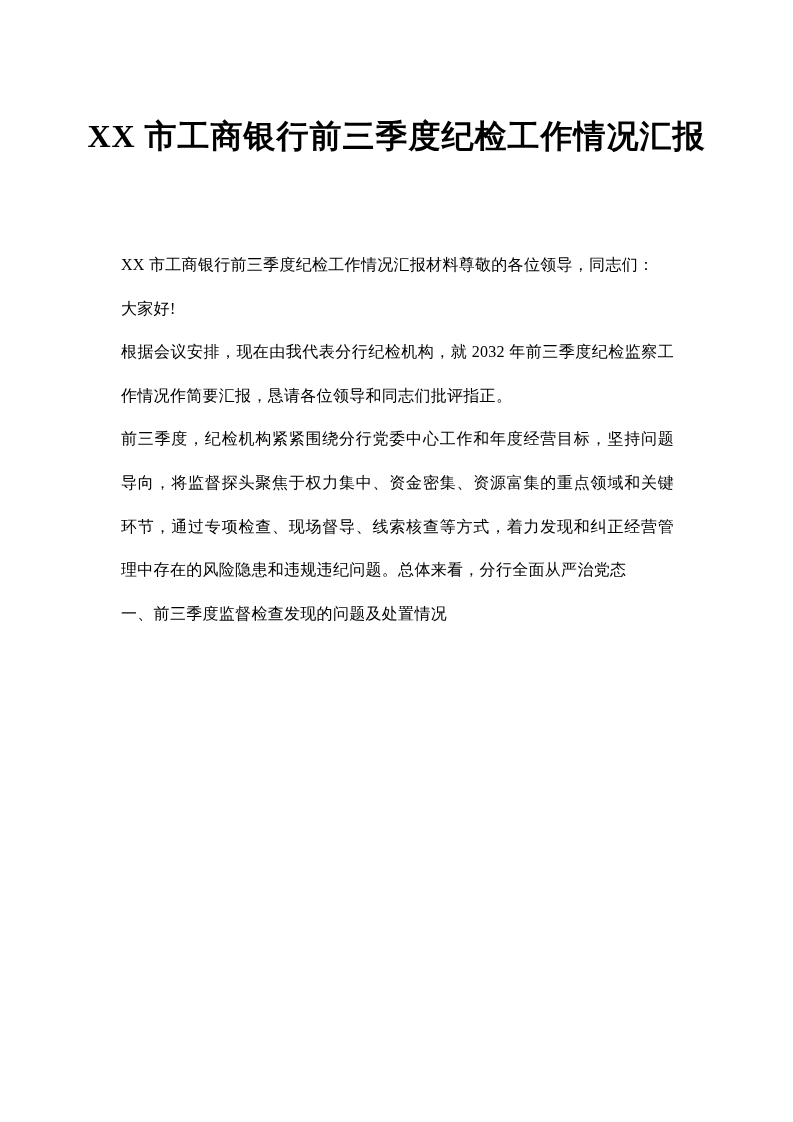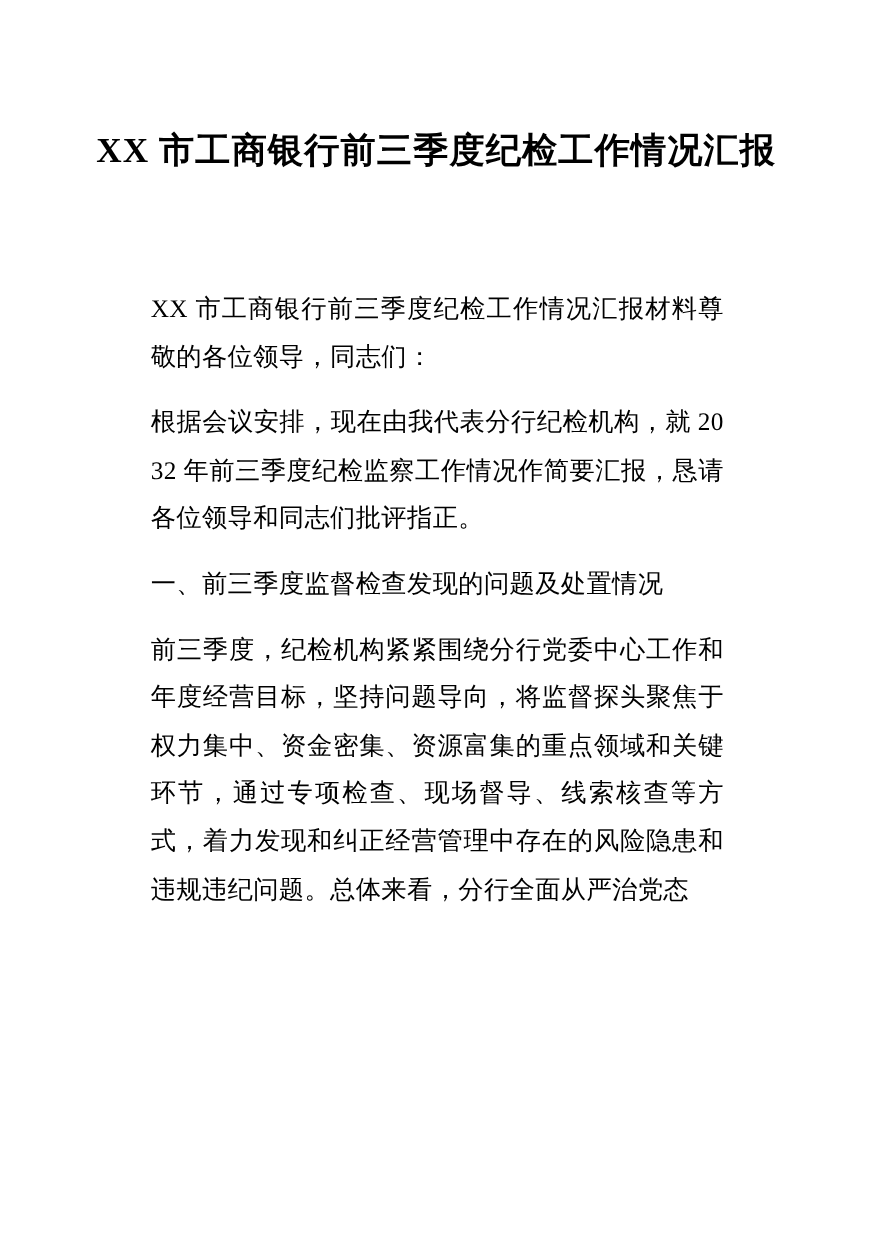--- a/index.html
+++ b/index.html
@@ -27,38 +27,39 @@
     line-height: 57px;
     letter-spacing: 1px;
   }
   .doc-content {
     position: absolute;
     top: 243px;
     left: 121px;
     width: 553px;
   }
   .para {
-    margin: 16px;
-    font-size: 23px;
+    margin: 0;
+    font-size: 16px;
     line-height: 43.6px;
     letter-spacing: 0.3px;
     text-align: justify;
     text-justify: inter-ideograph;
     word-break: break-all;
   }
 </style>
 </head>
 <body>
 
 <div class="page">
 
   <div class="doc-title">
     <div>XX 市工商银行前三季度纪检工作情况汇报</div>
   </div>
 
   <div class="doc-content">
     <p class="para">XX 市工商银行前三季度纪检工作情况汇报材料尊敬的各位领导，同志们：</p>
+    <p class="para">大家好!</p>
     <p class="para">根据会议安排，现在由我代表分行纪检机构，就 2032 年前三季度纪检监察工作情况作简要汇报，恳请各位领导和同志们批评指正。</p>
+    <p class="para">前三季度，纪检机构紧紧围绕分行党委中心工作和年度经营目标，坚持问题导向，将监督探头聚焦于权力集中、资金密集、资源富集的重点领域和关键环节，通过专项检查、现场督导、线索核查等方式，着力发现和纠正经营管理中存在的风险隐患和违规违纪问题。总体来看，分行全面从严治党态</p>
     <p class="para">一、前三季度监督检查发现的问题及处置情况</p>
-    <p class="para">前三季度，纪检机构紧紧围绕分行党委中心工作和年度经营目标，坚持问题导向，将监督探头聚焦于权力集中、资金密集、资源富集的重点领域和关键环节，通过专项检查、现场督导、线索核查等方式，着力发现和纠正经营管理中存在的风险隐患和违规违纪问题。总体来看，分行全面从严治党态</p>
   </div>
 
 </div>
 
 </body></html>

